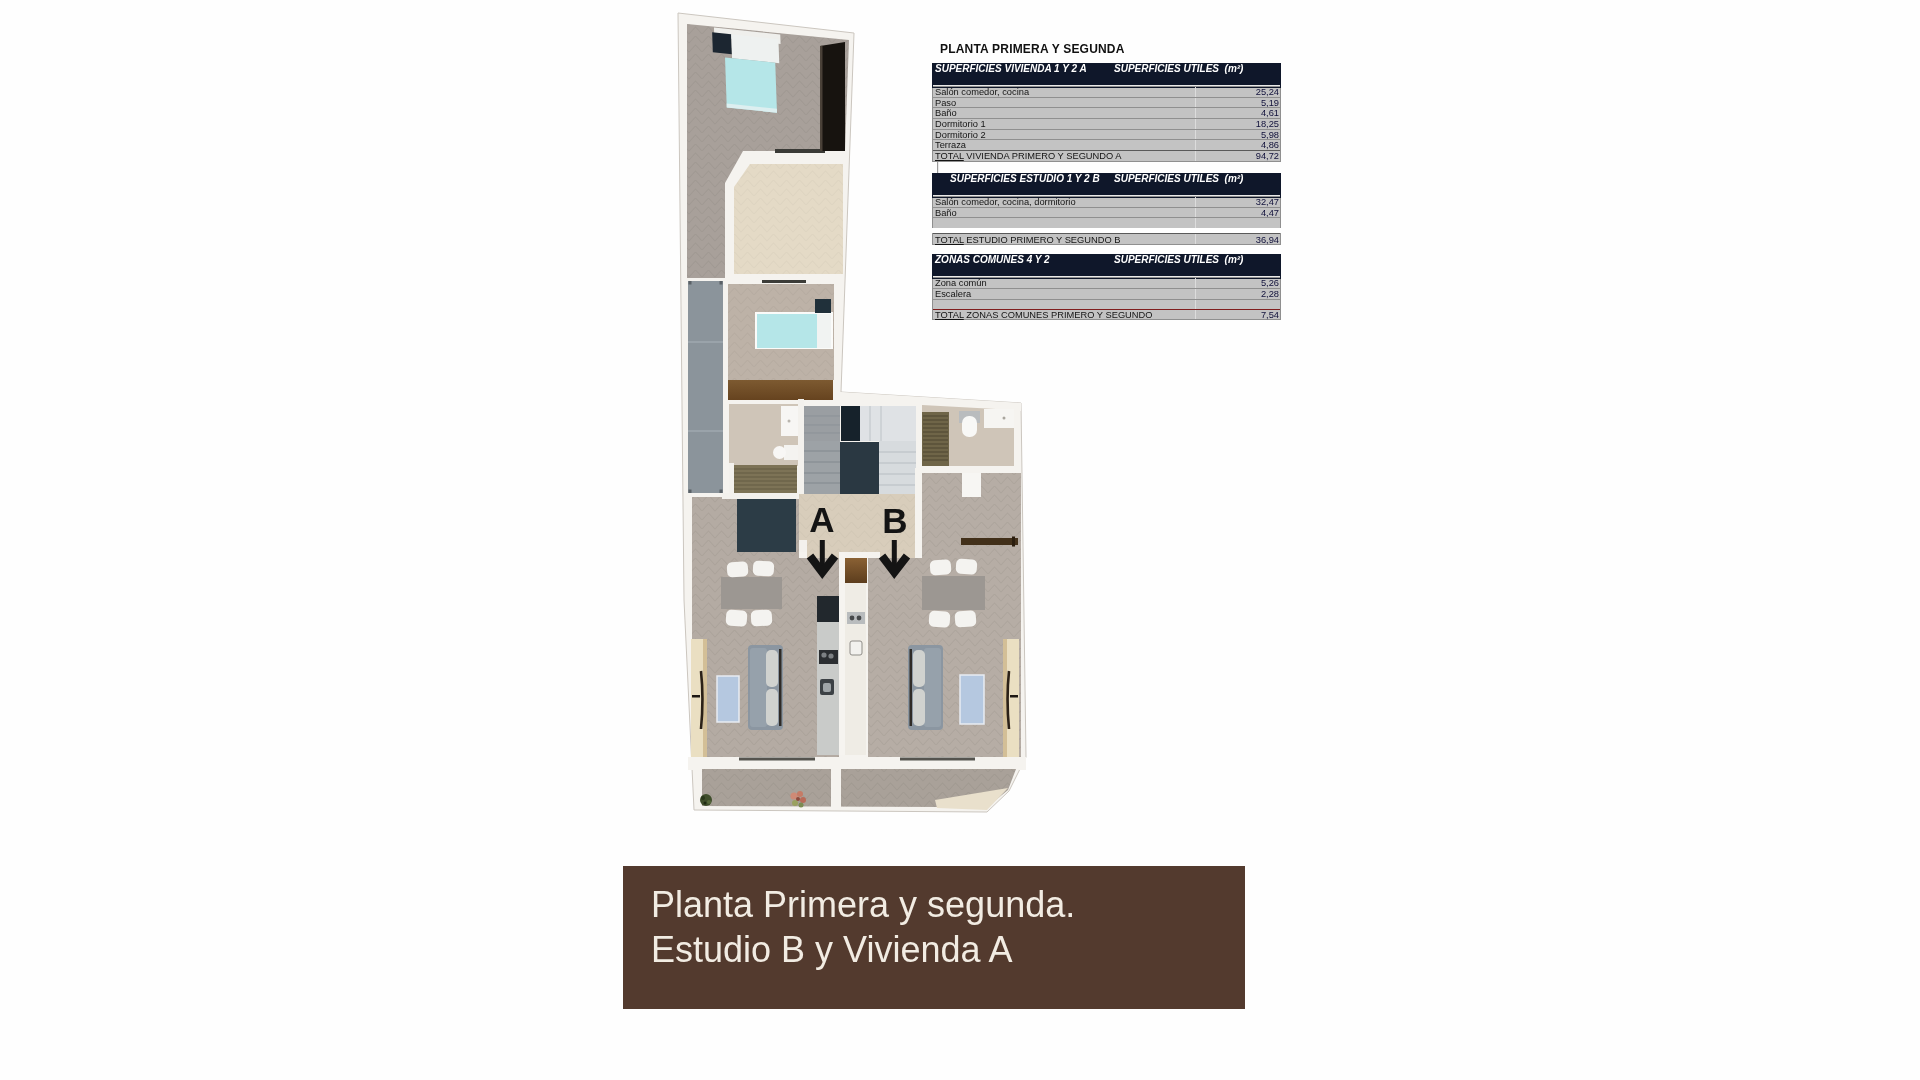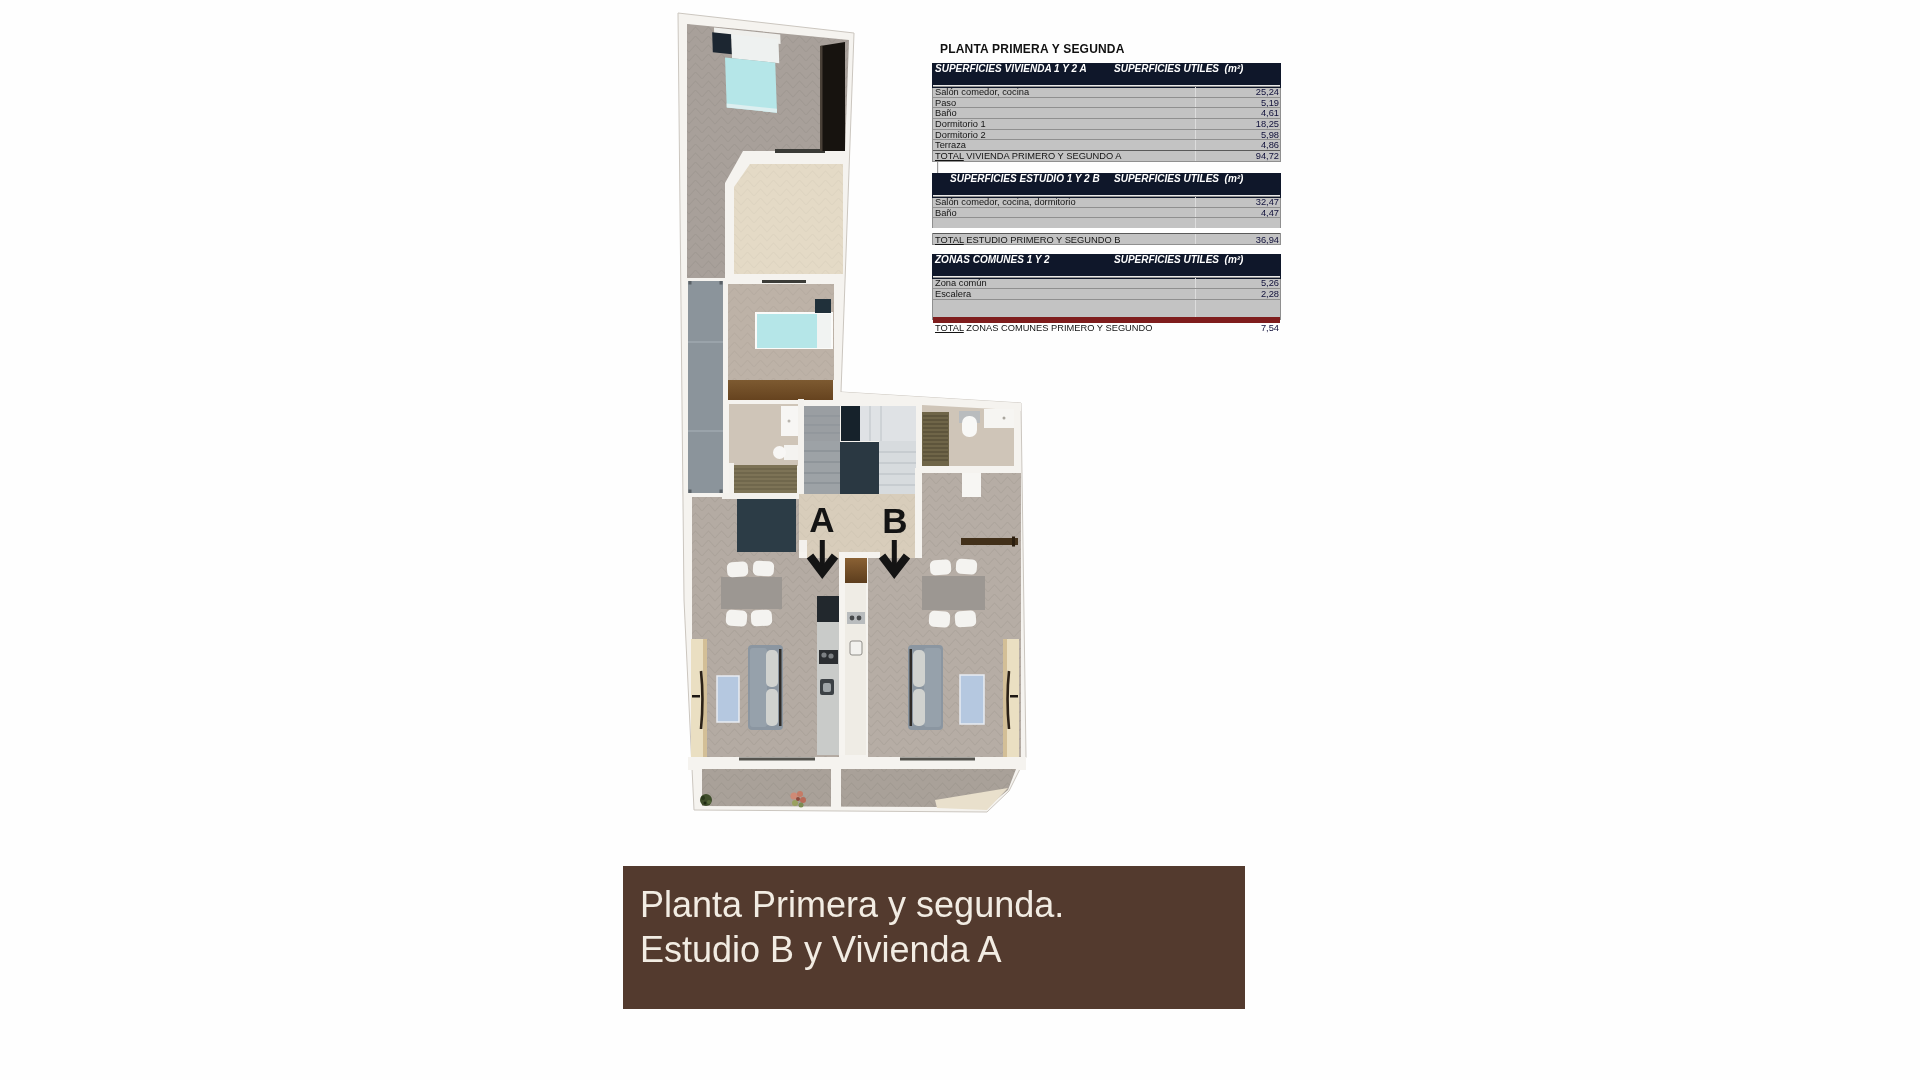--- a/index.html
+++ b/index.html
@@ -274,27 +274,27 @@
   <div class="abs" style="left:0;right:0;top:20.5px;height:1.4px;background:#e9e9e9"></div>
   <div class="vln" style="left:262px;top:21.9px;bottom:0"></div>
   <div class="row" style="top:21.9px;height:10.7px;line-height:10.5px">Salón comedor, cocina, dormitorio<span class="num">32,47</span></div>
   <div class="row" style="top:32.6px;height:10.7px;line-height:10.5px">Baño<span class="num">4,47</span></div>
   <div class="row" style="top:43.3px;height:10.7px;line-height:10.5px"></div>
   <div class="abs" style="left:-1px;right:-1px;top:54px;height:5px;background:#fff"></div>
   <div class="row tot" style="top:59px;height:13px;line-height:12.5px;border-top:1px solid #5a5a5a"><u>TOTAL</u> ESTUDIO PRIMERO Y SEGUNDO B<span class="num">36,94</span></div>
 </div>
 
 <div class="tbl" style="left:932px;top:254px;width:349px;height:65.5px">
-  <div class="hd"><span style="padding-left:3px">ZONAS COMUNES 1 Y 2</span><span class="h2">SUPERFICIES UTILES&nbsp; (m²)</span></div>
+  <div class="hd"><span style="padding-left:3px">ZONAS COMUNES 4 Y 2</span><span class="h2">SUPERFICIES UTILES&nbsp; (m²)</span></div>
   <div class="abs" style="left:0;right:0;top:21px;height:1.4px;background:#e9e9e9"></div>
   <div class="vln" style="left:262px;top:22.4px;bottom:0"></div>
   <div class="row" style="top:22.4px;height:10.7px;line-height:10.5px">Zona común<span class="num">5,26</span></div>
   <div class="row" style="top:33.1px;height:10.7px;line-height:10.5px">Escalera<span class="num">2,28</span></div>
   <div class="row" style="top:43.8px;height:10.7px;line-height:10.5px"></div>
-  <div class="row tot" style="top:62px;height:29px;line-height:10.7px;border-top:6px solid #7f1d1d"><u>TOTAL</u> ZONAS COMUNES PRIMERO Y SEGUNDO<span class="num">7,54</span></div>
+  <div class="row tot" style="top:54px;height:29px;line-height:10.7px;border-top:1px solid #7f1d1d"><u>TOTAL</u> ZONAS COMUNES PRIMERO Y SEGUNDO<span class="num">7,54</span></div>
 </div>
 
 <div class="abs" style="left:623px;top:866px;width:622px;height:143px;background:#533a2e;color:#f2ece3;
-     font-size:36px;line-height:45px;padding-left:17px;padding-top:16px;box-sizing:border-box">
+     font-size:36px;line-height:45px;padding-left:28px;padding-top:16px;box-sizing:border-box">
   Planta Primera y segunda.<br>Estudio B y Vivienda A
 </div>
 
 </div>
 
 </body></html>

